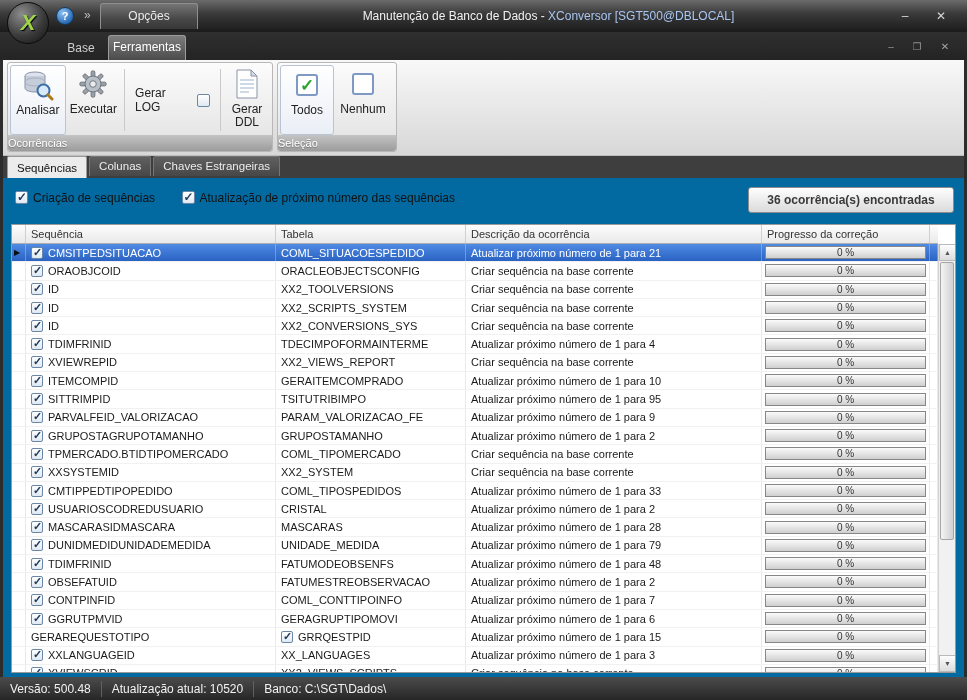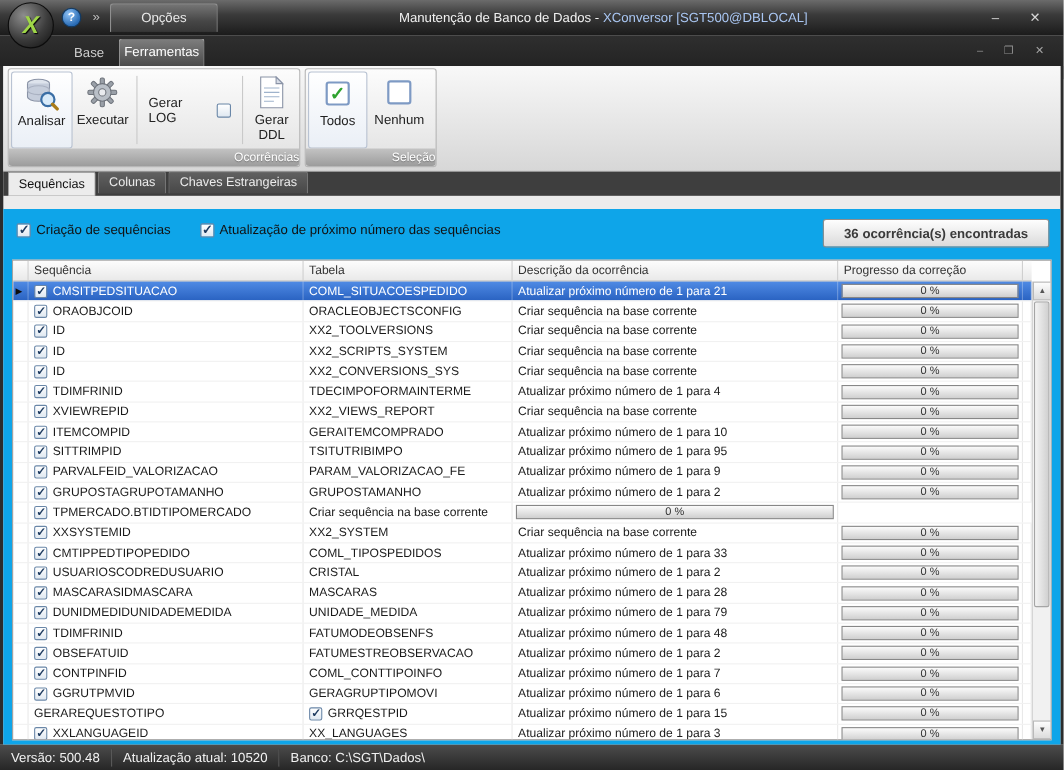--- a/index.html
+++ b/index.html
@@ -46,21 +46,21 @@
 
   
   .ribbon { position:relative; height:96px; flex:none;
     background:linear-gradient(#f8f8f8,#e6e6e6 55%,#d7d7d7); border-bottom:1px solid #bcbcbc; }
   .rgroup { position:absolute; top:2px; height:90px; border:1px solid #b7b7b7; border-radius:3px;
     background:linear-gradient(#fcfcfc,#ececec 60%,#e0e0e0); }
   .rgroup-ocorrencias { left:4px; width:266px; }
   .rgroup-selecao { left:274px; width:120px; }
   .rgroup-label { position:absolute; left:0; right:0; bottom:0; height:16px;
     background:linear-gradient(#c3c3c3,#9c9c9c); border-radius:0 0 3px 3px; color:#ffffff;
-    font-size:11px; text-align:right; line-height:16px; text-shadow:0 1px 1px #777; }
+    font-size:11px; text-align:left; line-height:16px; text-shadow:0 1px 1px #777; }
   .rbuttons { position:absolute; left:2px; top:2px; right:2px; height:70px; display:flex; align-items:stretch; }
   .big-btn { width:58px; display:flex; flex-direction:column; align-items:center; padding-top:3px;
     font-size:12px; color:#222; border-radius:3px; }
   .big-btn.framed { border:1px solid #b9c3d3; background:linear-gradient(#ffffff,#eaeff6); }
   .big-btn .bicon { width:34px; height:32px; margin-bottom:3px; display:flex; align-items:center; justify-content:center; }
   .big-btn .blabel { line-height:13px; text-align:center; }
   .vsep { width:1px; background:#c9c9c9; margin:4px 3px; }
   .log-ctl { display:flex; align-items:center; gap:6px; padding:0 7px; font-size:12px; color:#222; }
   .selbox { width:22px; height:22px; border:2px solid #7e9ac4; border-radius:3px; background:#fff;
     display:flex; align-items:center; justify-content:center; color:#2fa32f; font-weight:bold; font-size:17px; }
@@ -75,21 +75,21 @@
 
   
   .pagetabs { position:relative; height:22px; flex:none; background:#3e3e3e;
     display:flex; align-items:flex-start; padding-left:4px; }
   .ptab { height:20px; padding:0 9px; margin-right:2px; font-size:11.5px; line-height:19px;
     color:#ececec; background:linear-gradient(#606060,#474747); border:1px solid #757575;
     border-bottom:none; border-radius:2px 2px 0 0; }
   .ptab.active { height:22px; line-height:22px; background:#ececec; color:#111; border-color:#9a9a9a; }
 
   
-  .bodyarea { position:relative; flex:1; background:#0ea5e9;margin-top:12px; }
+  .bodyarea { position:relative; flex:1; background:#0369a1; }
   .filters { position:absolute; top:12px; left:12px; right:10px; height:26px; }
   .fcb { display:inline-flex; align-items:center; gap:5px; font-size:12px; color:#111; margin-right:22px; }
   .count-btn { position:absolute; right:0; top:-3px; width:206px; height:26px;
     background:linear-gradient(#fefefe,#dadada); border:1px solid #8d8d8d; border-radius:3px;
     font-weight:bold; font-size:12px; color:#3a3a3a; text-align:center; line-height:24px; }
 
   
   .grid { position:absolute; left:8px; right:8px; top:46px; bottom:4px; background:#fff;
     border:1px solid #9a9a9a; overflow:hidden; }
   .grid-inner { position:absolute; left:0; top:0; right:17px; bottom:0; overflow:hidden; }
@@ -397,20 +397,21 @@
                   <div class="pbar">0 %</div>
                 </div>
                 <div class="cell"></div>
               </div>
               <div class="gridline row">
                 <div class="cell ind"></div>
                 <div class="cell">
                   <span class="cb sm checked"></span>
                   <span>TPMERCADO.BTIDTIPOMERCADO</span>
                 </div>
+                <div class="cell">COML_TIPOMERCADO</div>
                 <div class="cell">Criar sequência na base corrente</div>
                 <div class="cell prog">
                   <div class="pbar">0 %</div>
                 </div>
                 <div class="cell"></div>
               </div>
               <div class="gridline row">
                 <div class="cell ind"></div>
                 <div class="cell">
                   <span class="cb sm checked"></span>

